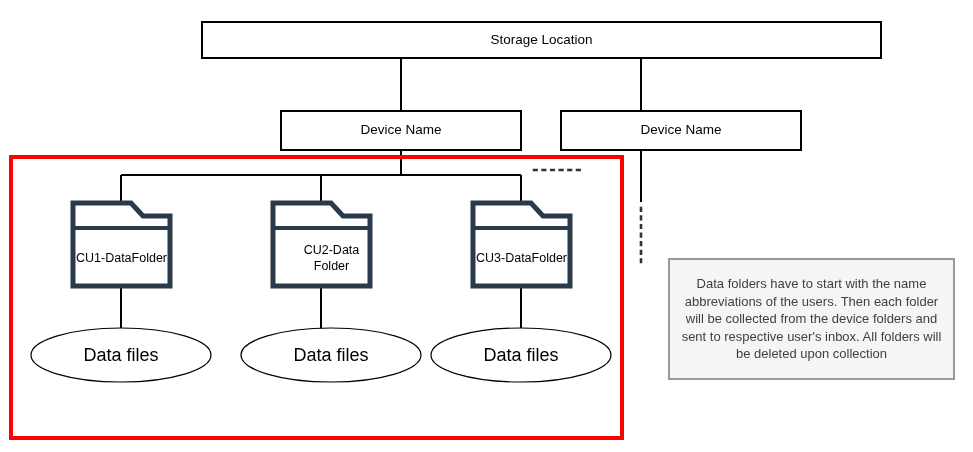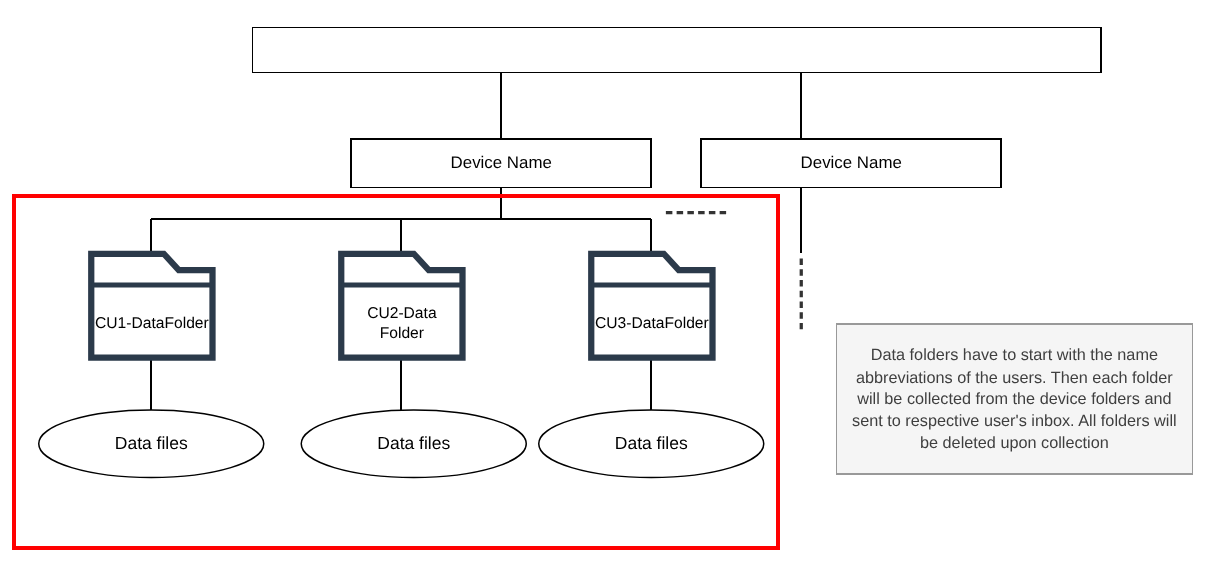--- a/index.html
+++ b/index.html
@@ -31,21 +31,21 @@
     display: flex;
     align-items: center;
     justify-content: center;
     text-align: center;
     line-height: 1.25;
     color: #000000;
     pointer-events: none;
   }
   .box-label { font-size: 13.5px; }
   .folder-label { font-size: 12.5px; }
-  .ellipse-label { font-size: 14px; }
+  .ellipse-label { font-size: 18px; }
   .note-text {
     position: absolute;
     display: flex;
     align-items: center;
     justify-content: center;
     text-align: center;
     font-size: 13px;
     line-height: 1.35;
     color: #3f3f3f;
     padding: 0 10px;
@@ -117,29 +117,30 @@
 
     <g fill="#ffffff" stroke="#000000" stroke-width="1.2">
       <ellipse cx="121" cy="355" rx="90" ry="27"></ellipse>
       <ellipse cx="331" cy="355" rx="90" ry="27"></ellipse>
       <ellipse cx="521" cy="355" rx="90" ry="27"></ellipse>
     </g>
 
     <rect x="669" y="259" width="285" height="120" fill="#f5f5f5" stroke="#999999" stroke-width="1.2" shape-rendering="crispEdges"></rect>
   </svg>
 
+  <div class="node-label box-label" style="left:202px; top:22px; width:679px; height:36px;">Storage Location</div>
 
   <div class="node-label box-label" style="left:281px; top:111px; width:240px; height:39px;">Device Name</div>
   <div class="node-label box-label" style="left:561px; top:111px; width:240px; height:39px;">Device Name</div>
 
   <div class="node-label folder-label" style="left:73px; top:232px; width:97px; height:54px; flex-direction:row;">
     <span>CU1-Data</span>
     <span>Folder</span>
   </div>
-  <div class="node-label folder-label" style="left:273px; top:232px; width:97px; height:54px; flex-direction:column;">
+  <div class="node-label folder-label" style="left:283px; top:232px; width:97px; height:54px; flex-direction:column;">
     <span>CU2-Data</span>
     <span>Folder</span>
   </div>
   <div class="node-label folder-label" style="left:473px; top:232px; width:97px; height:54px; flex-direction:row;">
     <span>CU3-Data</span>
     <span>Folder</span>
   </div>
 
   <div class="node-label ellipse-label" style="left:31px; top:328px; width:180px; height:54px;">Data files</div>
   <div class="node-label ellipse-label" style="left:241px; top:328px; width:180px; height:54px;">Data files</div>

